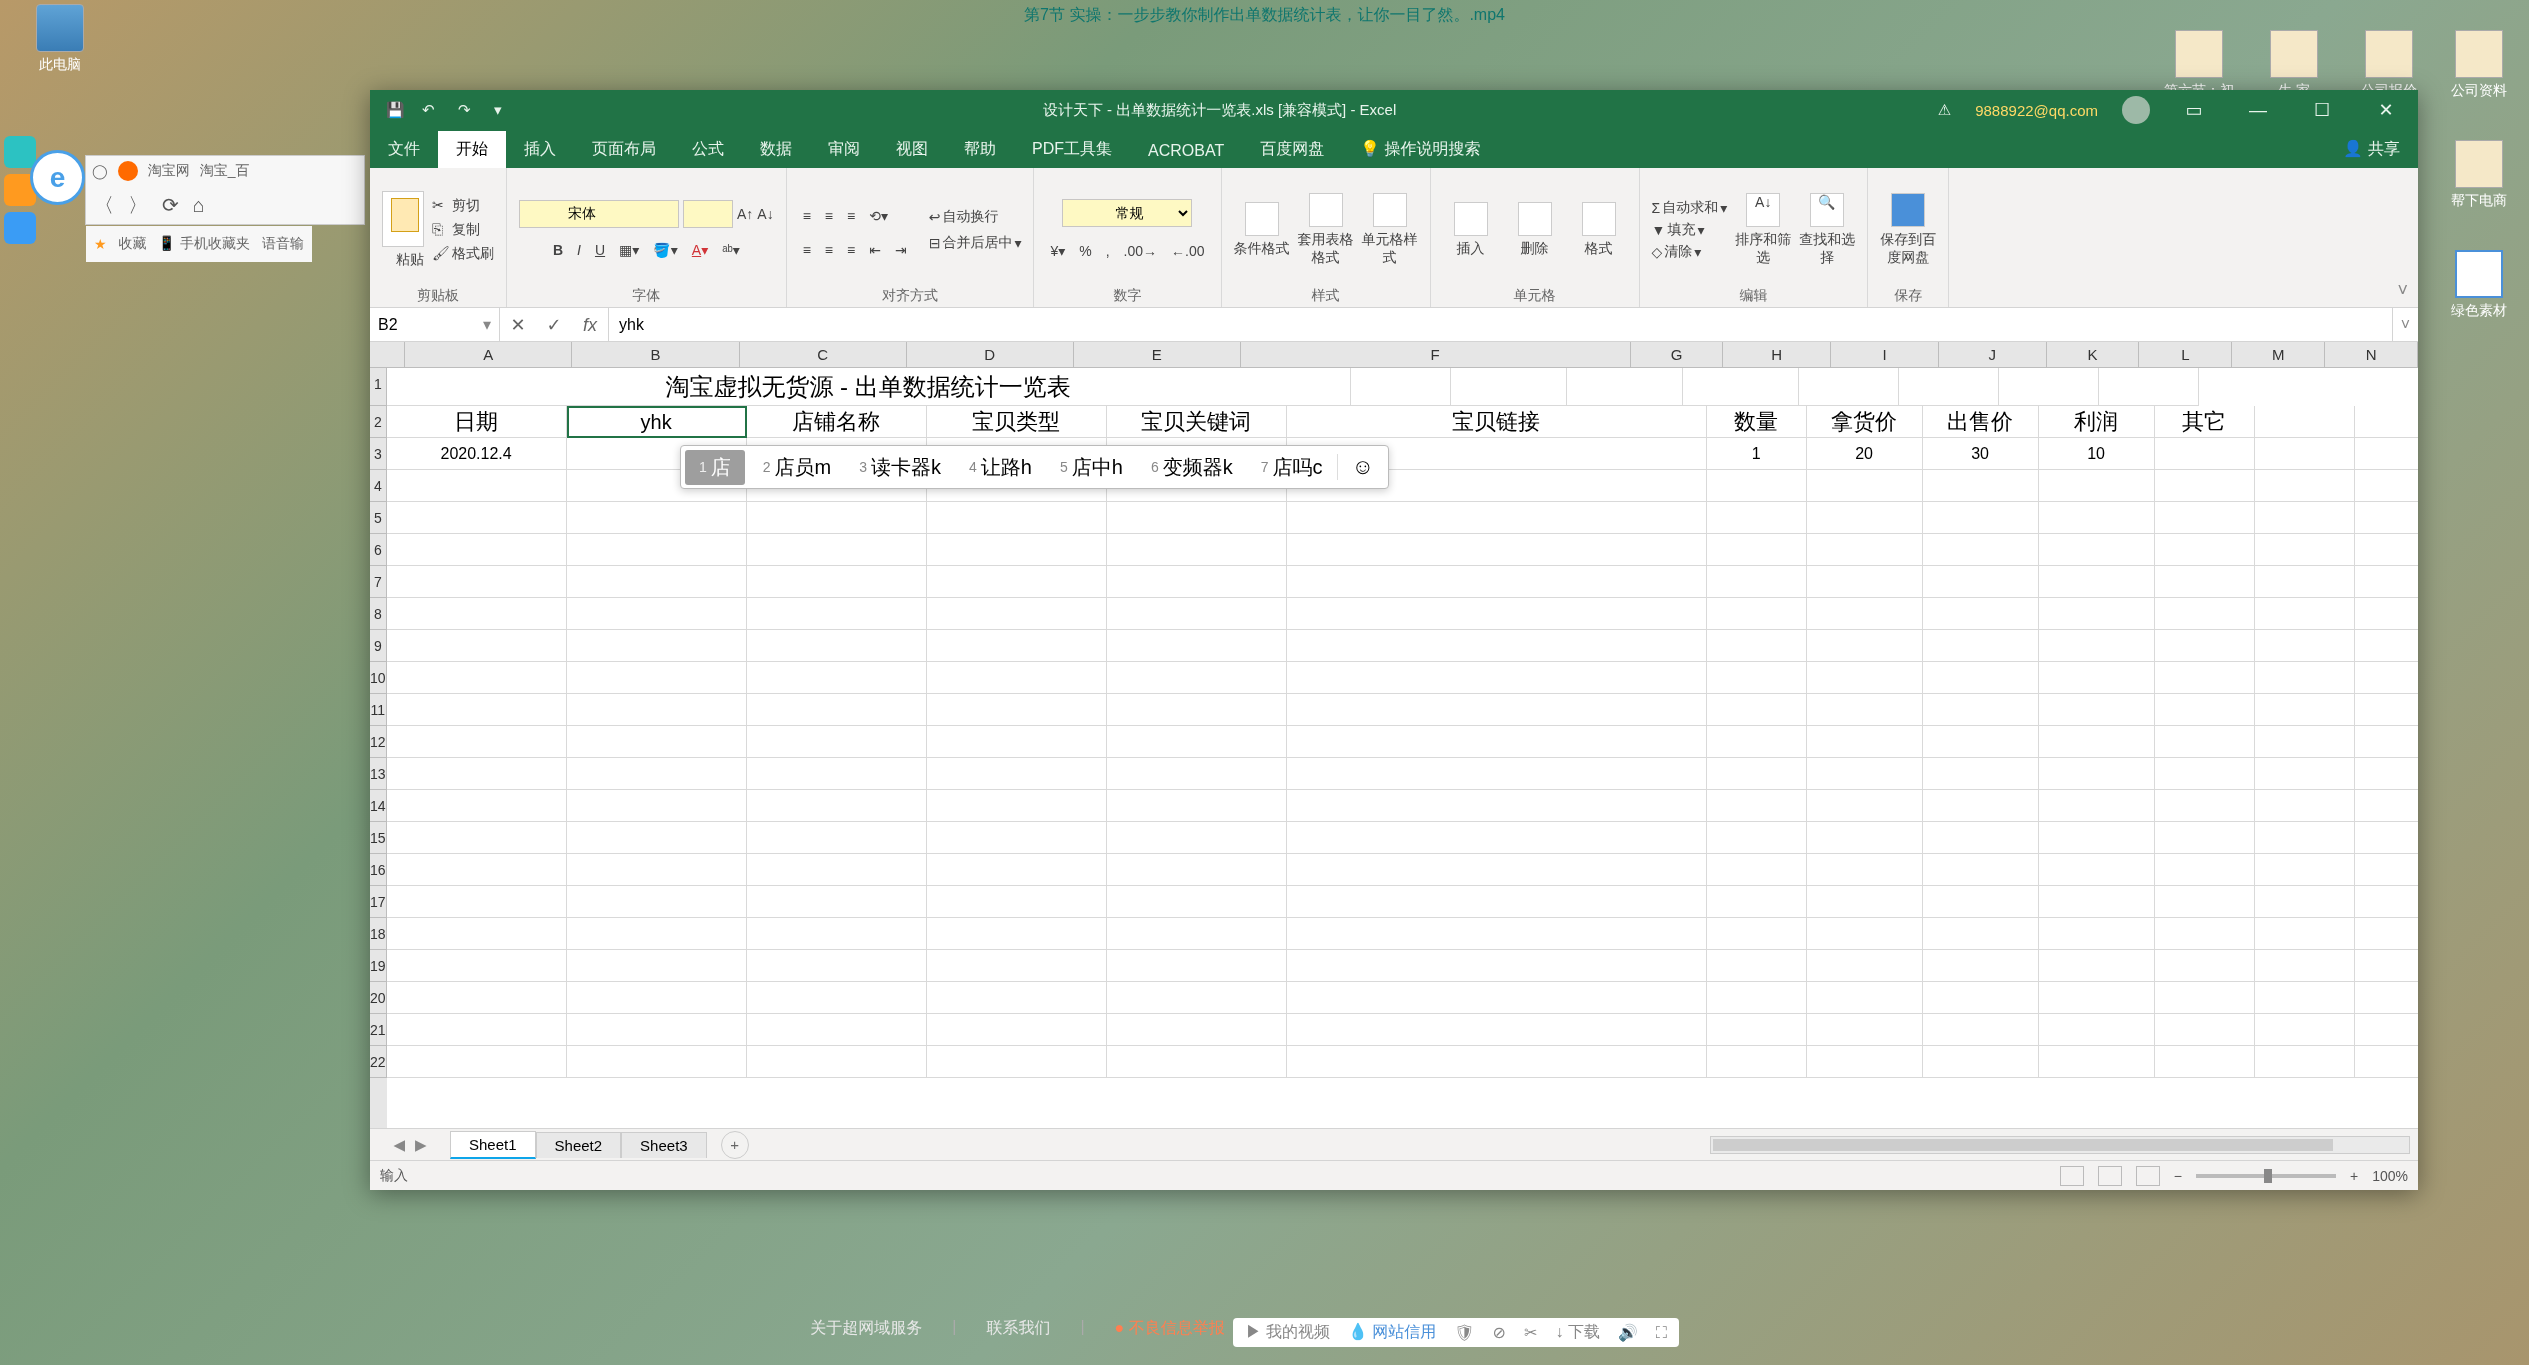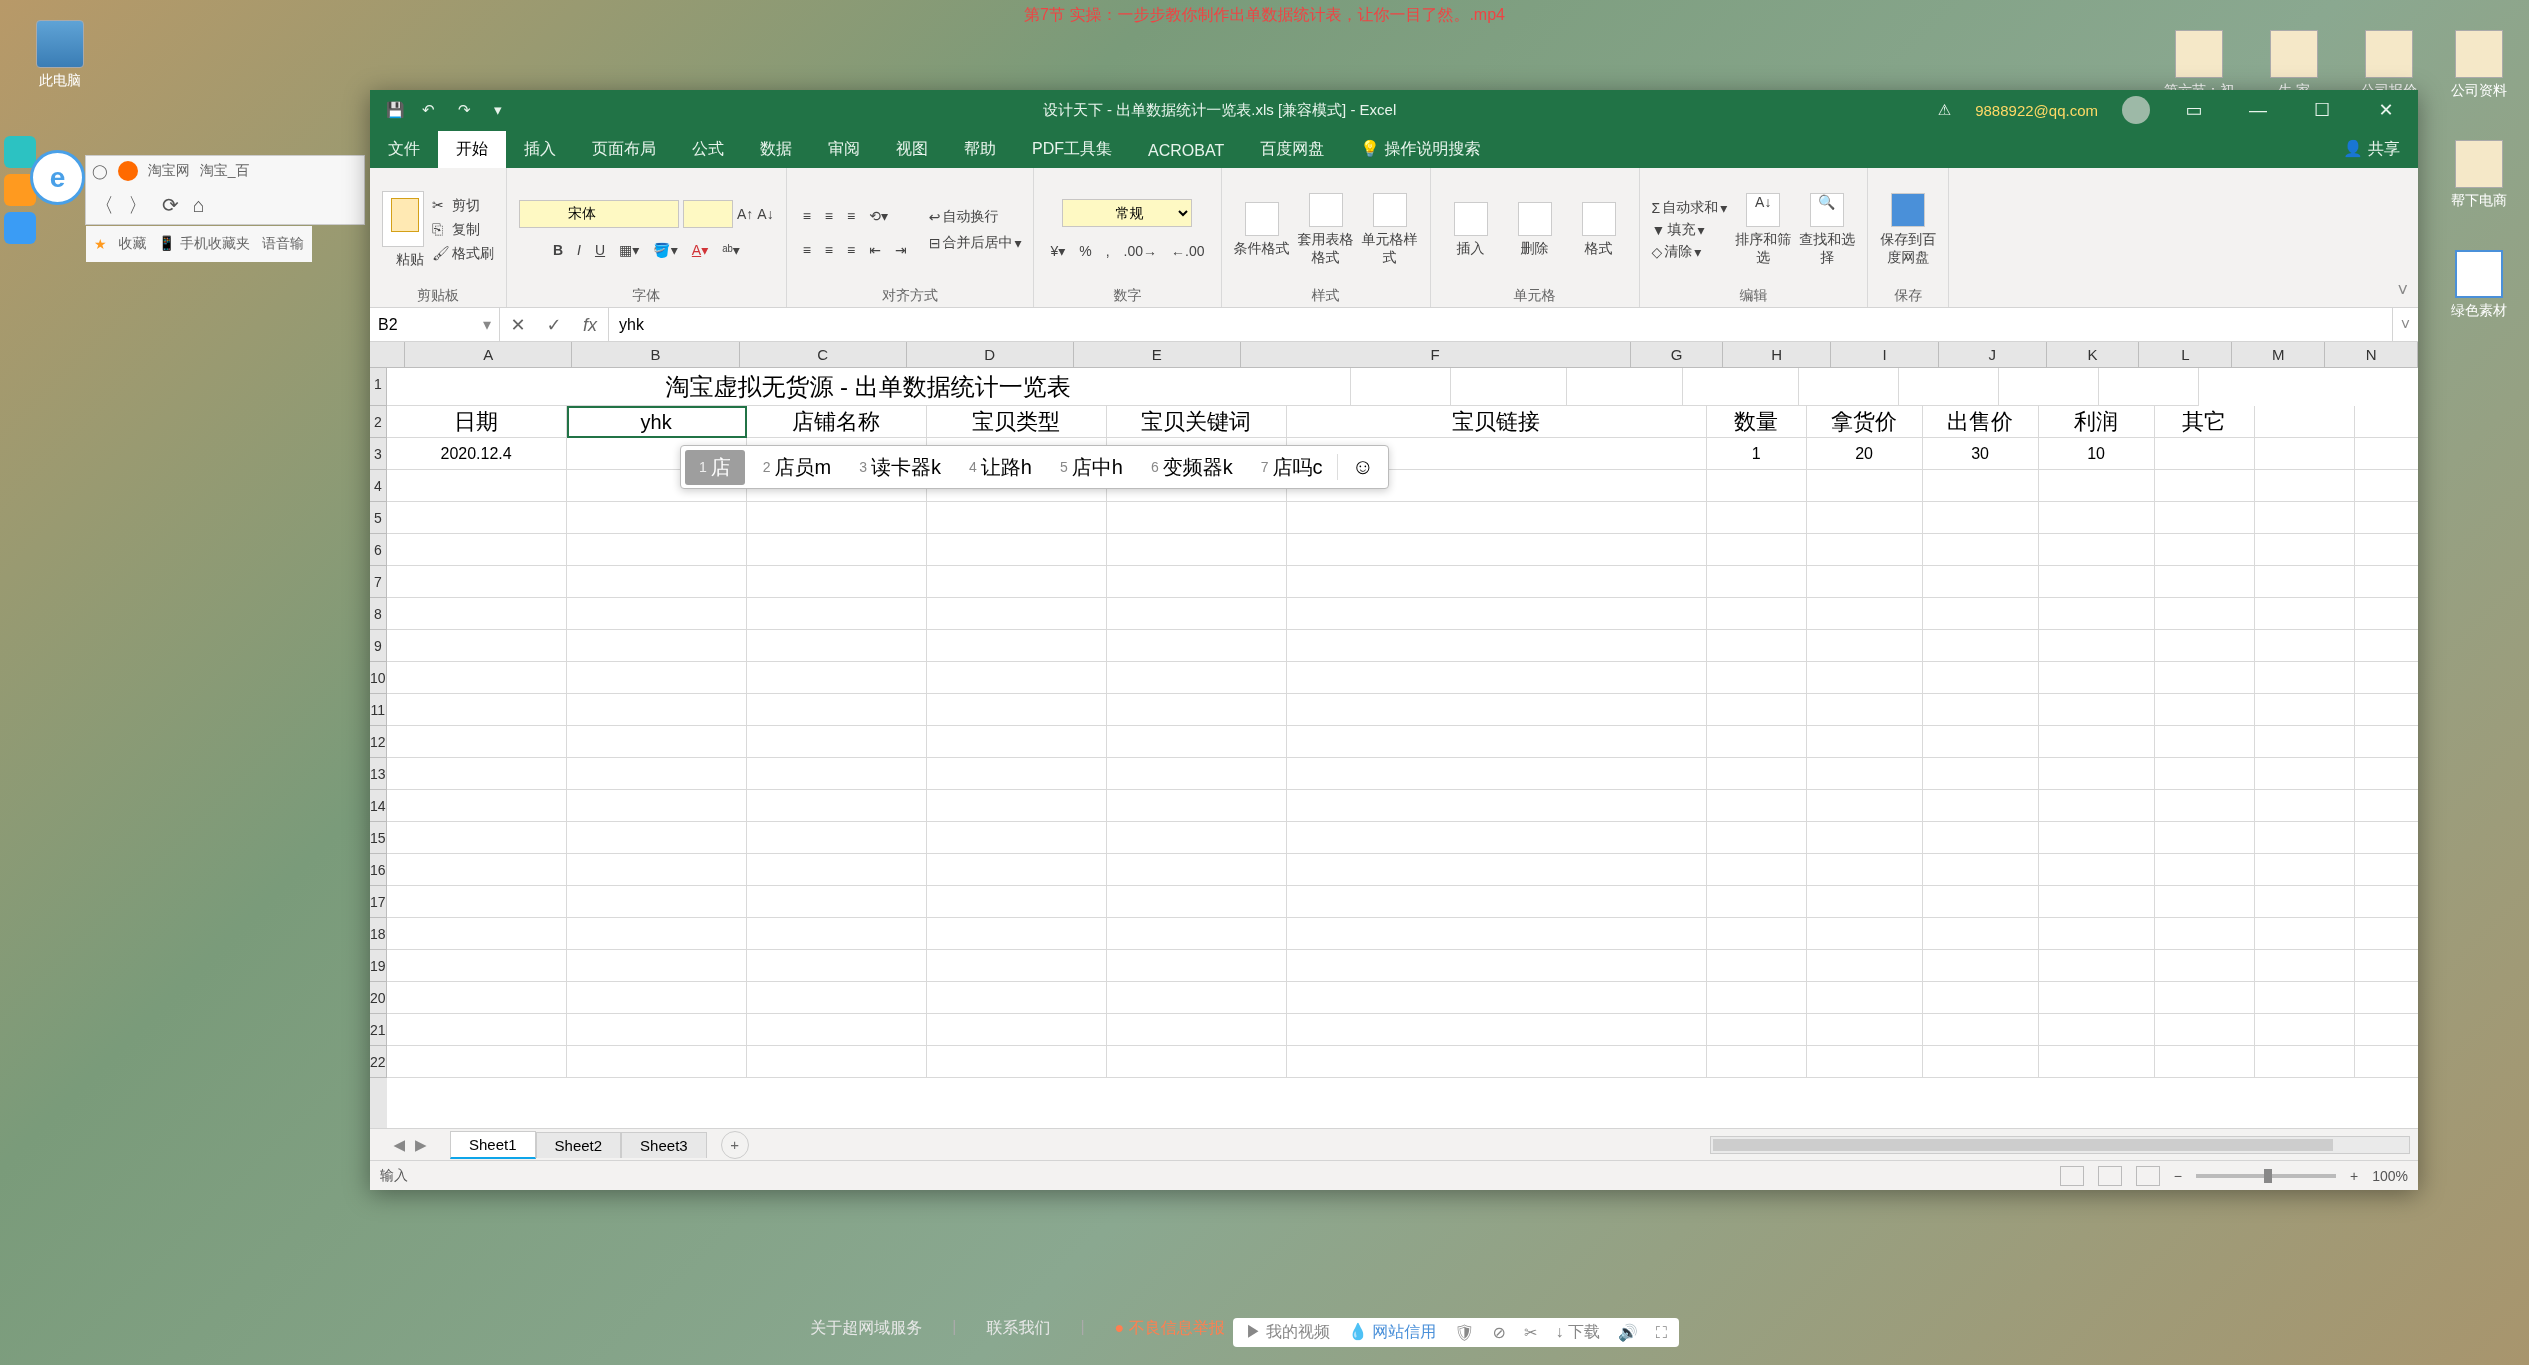--- a/index.html
+++ b/index.html
@@ -1,22 +1,22 @@
 <!DOCTYPE html>
 <html><head>
 <meta charset="utf-8">
 <style>
 * { box-sizing: border-box; margin: 0; padding: 0; font-family: "Microsoft YaHei", "SimSun", sans-serif; }
 body { background: linear-gradient(135deg, #b89968 0%, #7a9b7a 30%, #8aa890 60%, #a8956d 100%); width: 2529px; height: 1365px; overflow: hidden; position: relative; }
 
-.video-title { position: absolute; top: 0; left: 0; right: 0; height: 30px; color: #ef4444; font-size: 16px; text-align: center; line-height: 30px; }
+.video-title { position: absolute; top: 0; left: 0; right: 0; height: 30px; color: #0f766e; font-size: 16px; text-align: center; line-height: 30px; }
 
 .desktop-icon { position: absolute; width: 80px; text-align: center; color: #fff; font-size: 14px; }
 .desktop-icon .di-img { width: 48px; height: 48px; background: #ccc; margin: 0 auto 4px; border: 1px solid #aaa; }
-.desktop-icon.pc { top: 20px; left: 20px; }
+.desktop-icon.pc { top: 4px; left: 20px; }
 .desktop-icon.pc .di-img { background: linear-gradient(#5fa3d6, #3a7db5); border-radius: 4px; }
 .desktop-icon.d1 { top: 30px; right: 290px; }
 .desktop-icon.d2 { top: 30px; right: 195px; }
 .desktop-icon.d3 { top: 30px; right: 100px; }
 .desktop-icon.d4 { top: 30px; right: 10px; }
 .desktop-icon.d5 { top: 140px; right: 10px; }
 .desktop-icon.d6 { top: 250px; right: 10px; }
 .desktop-icon.d1 .di-img, .desktop-icon.d2 .di-img, .desktop-icon.d3 .di-img { background: #f5e8c8; }
 .desktop-icon.d4 .di-img, .desktop-icon.d5 .di-img { background: #f5e8c8; }
 .desktop-icon.d6 .di-img { background: #fff; border: 2px solid #4a90d9; }

